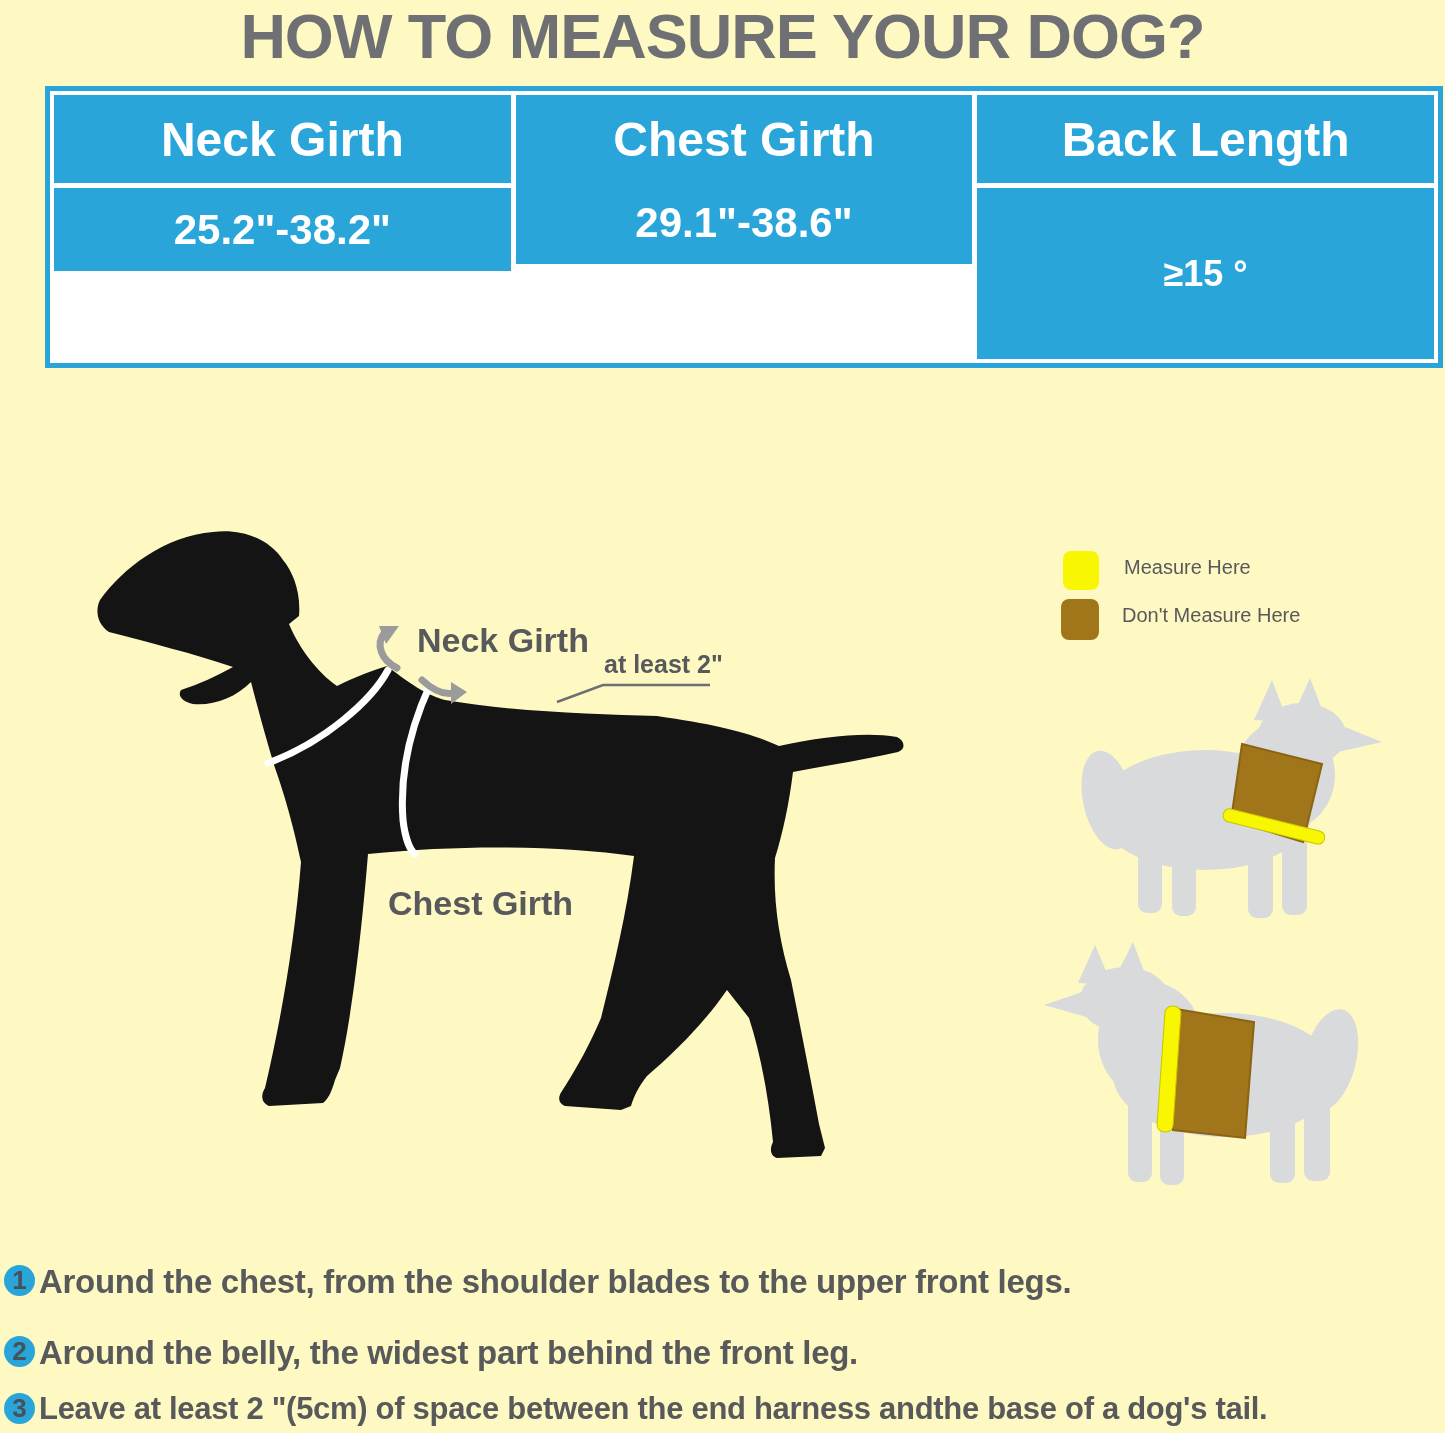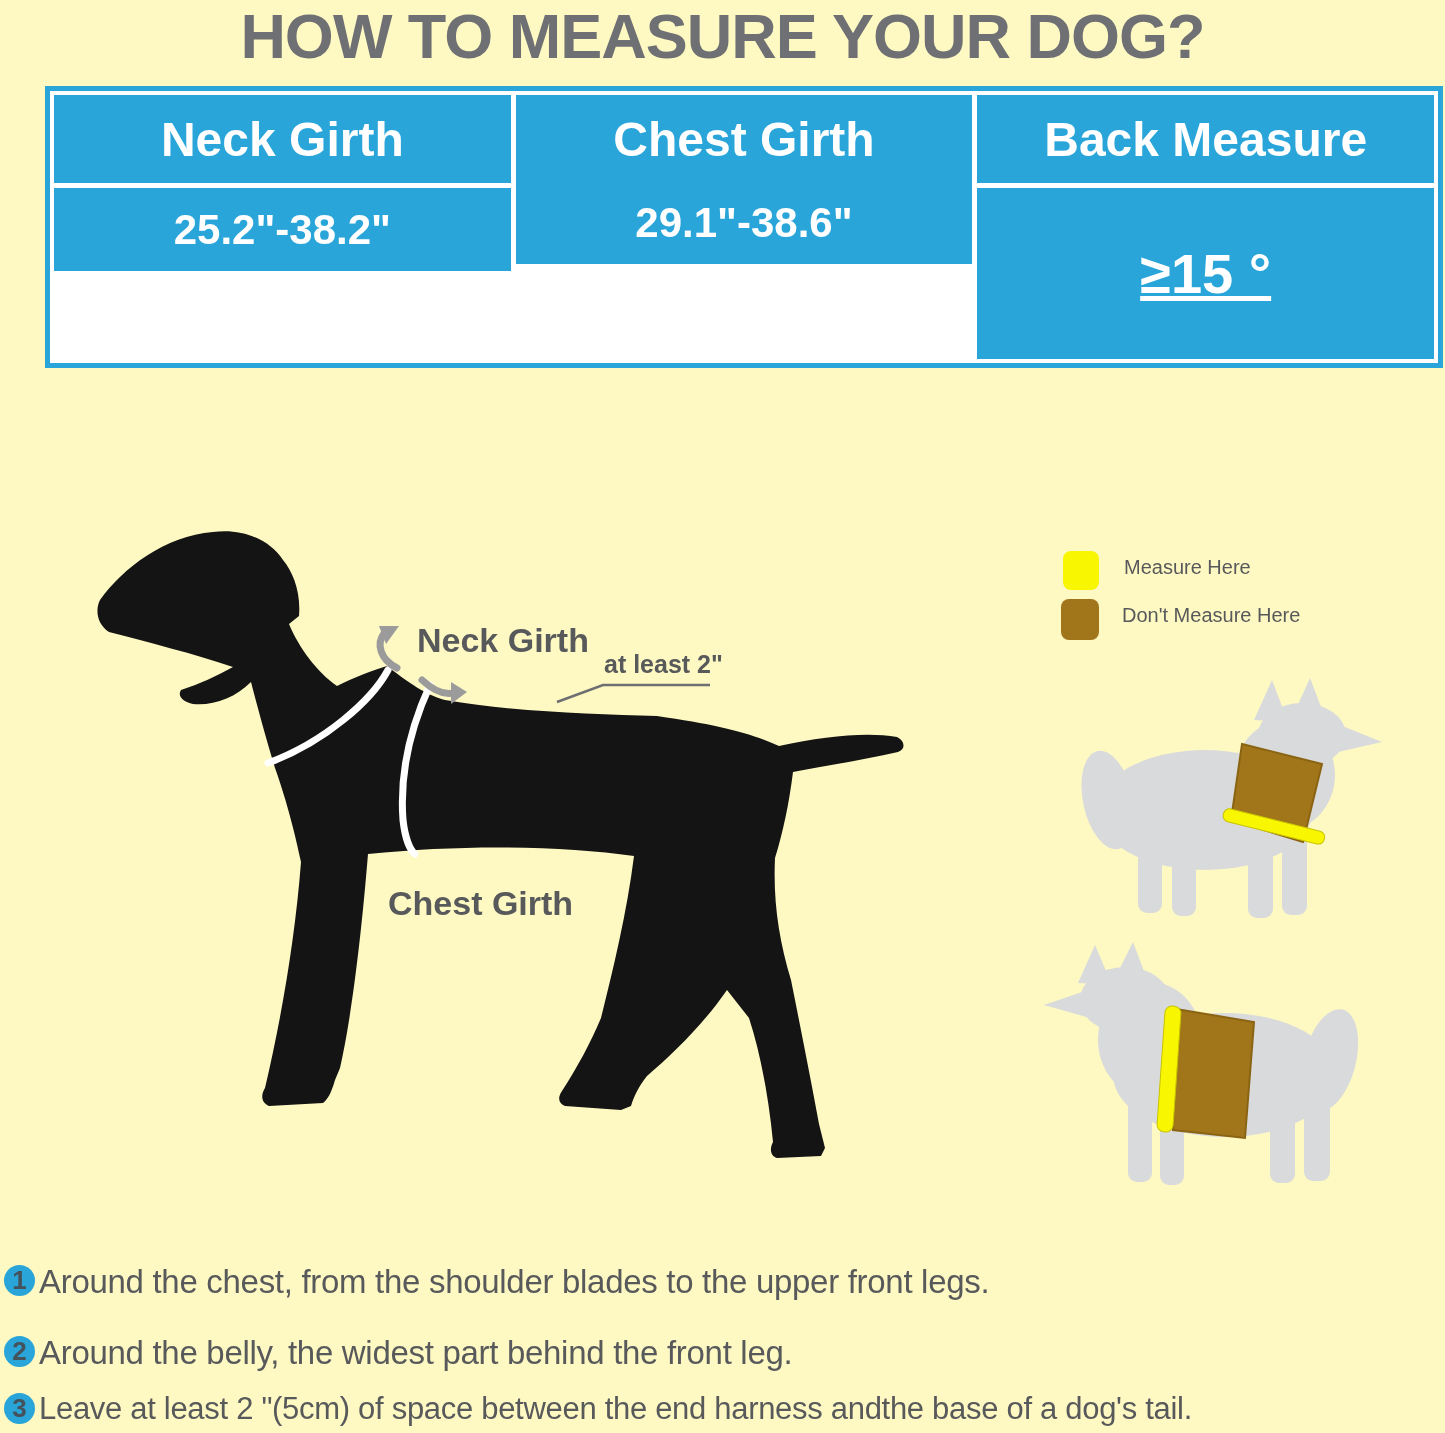--- a/index.html
+++ b/index.html
@@ -19,21 +19,21 @@
     background:#ffffff;padding:4px;display:grid;
     grid-template-columns:1fr 1fr 1fr;grid-template-rows:88px 1fr 1fr;gap:5px;
   }
   .size-table .cell{
     background:var(--table-blue,#29a5da);color:#ffffff;font-weight:700;
     display:flex;align-items:center;justify-content:center;white-space:nowrap;
   }
   .size-table .head{font-size:48px;}
   .size-table .val{font-size:42px;}
   .size-table .raise{transform:translateY(-7px);}
-  .size-table .merged{grid-column:3;grid-row:2 / span 2;font-size:56px;text-decoration:underline;}
+  .size-table .merged{grid-column:3;grid-row:2 / span 2;font-size:36px;}
   
   .diagram-label{
     position:absolute;font-weight:700;color:var(--text-gray,#58595b);white-space:nowrap;
   }
   .lbl-neck{left:417px;top:621px;font-size:34px;}
   .lbl-clearance{left:604px;top:650px;font-size:25px;}
   .lbl-chest{left:388px;top:884px;font-size:34px;}
   
   .legend-swatch{position:absolute;border-radius:8px;}
   .sw-yellow{left:1063px;top:551px;width:36px;height:39px;background:var(--measure-yellow,#f8f600);}
@@ -54,35 +54,35 @@
   .instr-row{position:absolute;left:4px;display:flex;align-items:flex-start;gap:4px;white-space:nowrap;}
   .row-1{top:1263px;}
   .row-2{top:1334px;}
   .row-3{top:1391px;}
   .num-circle{
     flex:none;width:31px;height:31px;border-radius:50%;
     background:var(--table-blue,#29a5da);color:#44525c;
     font-size:26px;font-weight:700;text-align:center;line-height:31px;margin-top:2px;
   }
   .instr-text{
-    font-weight:400;color:var(--text-gray,#58595b);font-size:33px;letter-spacing:-0.3px;text-align:center;
+    font-weight:700;color:var(--text-gray,#58595b);font-size:33px;letter-spacing:-0.3px;text-align:center;
   }
   .row-3 .instr-text{font-size:31px;}
 </style>
 </head>
 <body>
 
 <div class="canvas">
 
   <div class="page-title">HOW TO MEASURE YOUR DOG?</div>
 
   <div class="size-table">
     <div class="cell head">Neck Girth</div>
     <div class="cell head">Chest Girth</div>
-    <div class="cell head">Back Measure</div>
+    <div class="cell head">Back Length</div>
     <div class="cell merged val">≥15 °</div>
     <div class="cell val">25.2"-38.2"</div>
     <div class="cell val raise">29.1"-38.6"</div>
   </div>
 
   <svg class="dog-svg" viewBox="0 0 830 650">
 
     <path fill="#141414" d="
       M 15,80
       C 38,48 80,16 128,12

